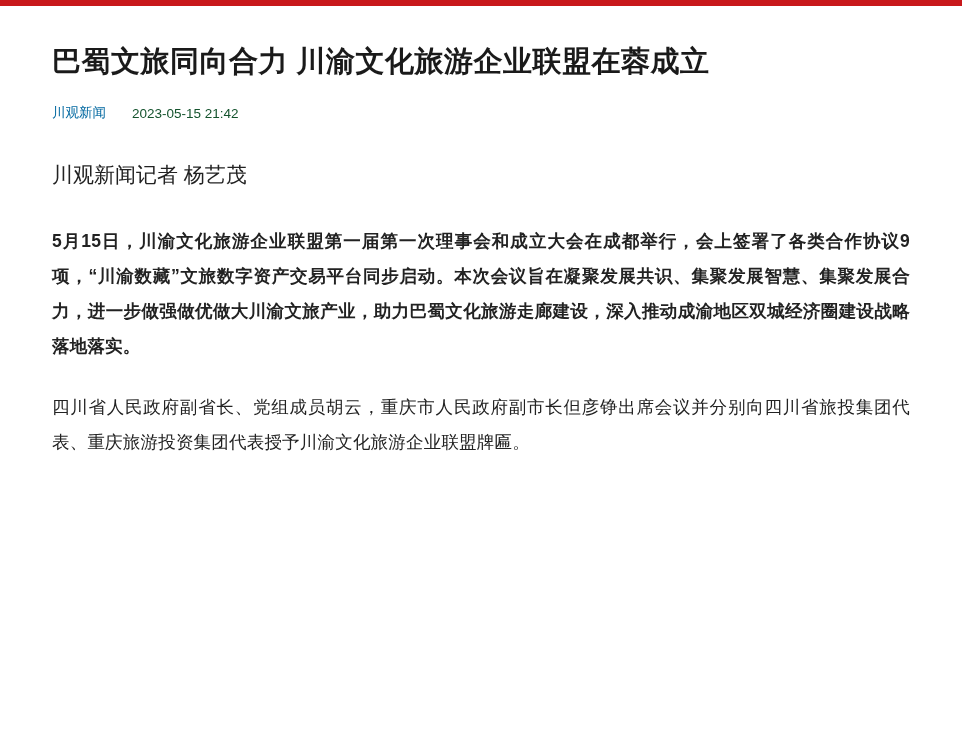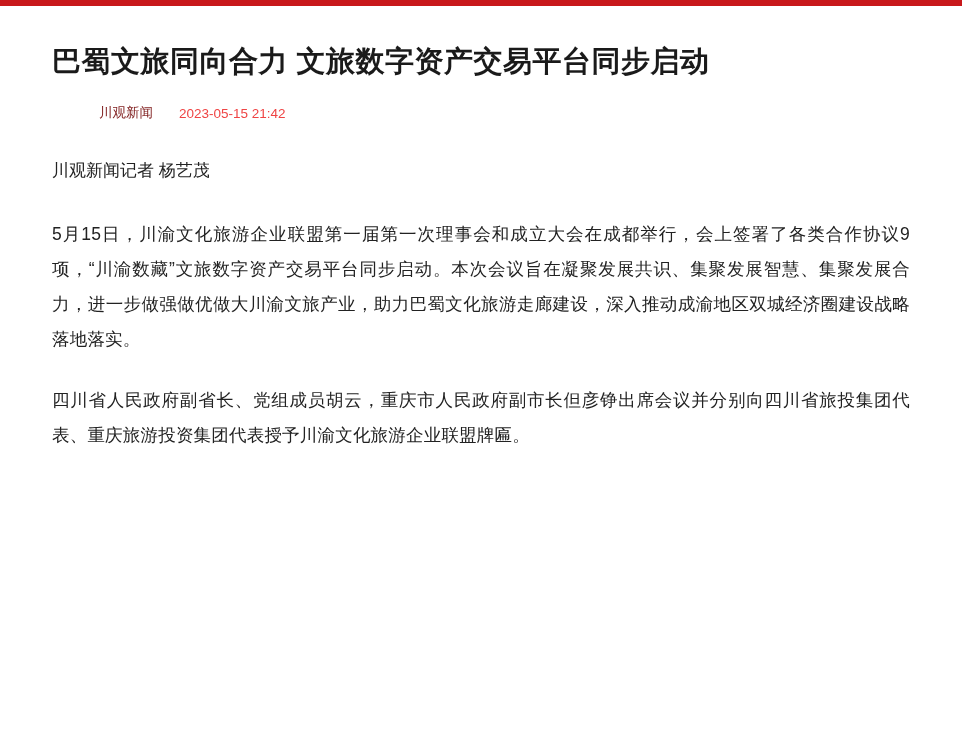--- a/index.html
+++ b/index.html
@@ -40,55 +40,55 @@
   }
   .meta-row {
     margin-top: 22px;
     display: flex;
     align-items: center;
     gap: 26px;
     font-size: 13.5px;
     color: #9a9a9a;
   }
   .meta-source {
-    color: #7f1d1d;
-    margin-left: 47px;
+    color: #0369a1;
   }
   .meta-time {
-    color: #ef4444;
+    color: #14532d;
   }
   .byline {
     margin-top: 34px;
-    font-size: 17px;
+    font-size: 21px;
     color: #222222;
     line-height: 1.8;
   }
   .body-p {
     margin: 0;
     padding-top: 26px;
     font-size: 17.5px;
     line-height: 2.0;
     color: #222222;
     text-align: justify;
     letter-spacing: 0.2px;
   }
   .body-p:first-of-type {
     padding-top: 30px;
+    font-weight: bold;
   }
 </style>
 </head>
 <body>
 
 <div class="page">
 
   <div class="top-bar"></div>
 
   <div class="article">
 
-    <h1 class="article-title">巴蜀文旅同向合力 文旅数字资产交易平台同步启动</h1>
+    <h1 class="article-title">巴蜀文旅同向合力 川渝文化旅游企业联盟在蓉成立</h1>
 
     <div class="meta-row">
       <span class="meta-source">川观新闻</span>
       <span class="meta-time">2023-05-15 21:42</span>
     </div>
 
     <div class="byline">川观新闻记者 杨艺茂</div>
 
     <p class="body-p">5月15日，川渝文化旅游企业联盟第一届第一次理事会和成立大会在成都举行，会上签署了各类合作协议9项，“川渝数藏”文旅数字资产交易平台同步启动。本次会议旨在凝聚发展共识、集聚发展智慧、集聚发展合力，进一步做强做优做大川渝文旅产业，助力巴蜀文化旅游走廊建设，深入推动成渝地区双城经济圈建设战略落地落实。</p>
 

